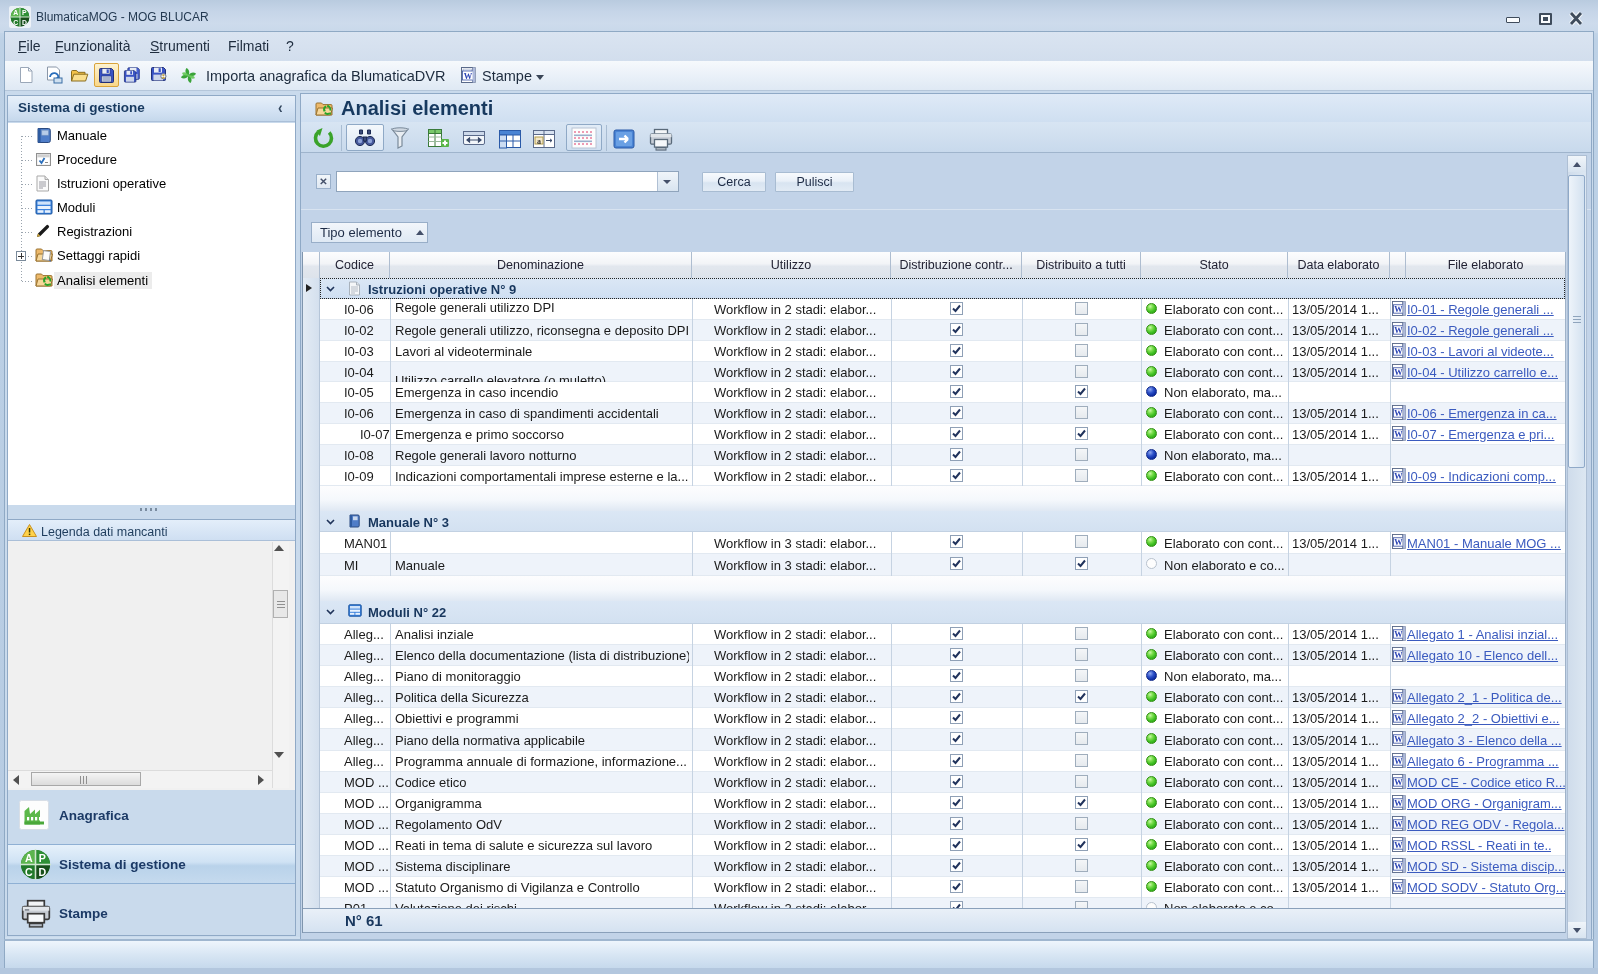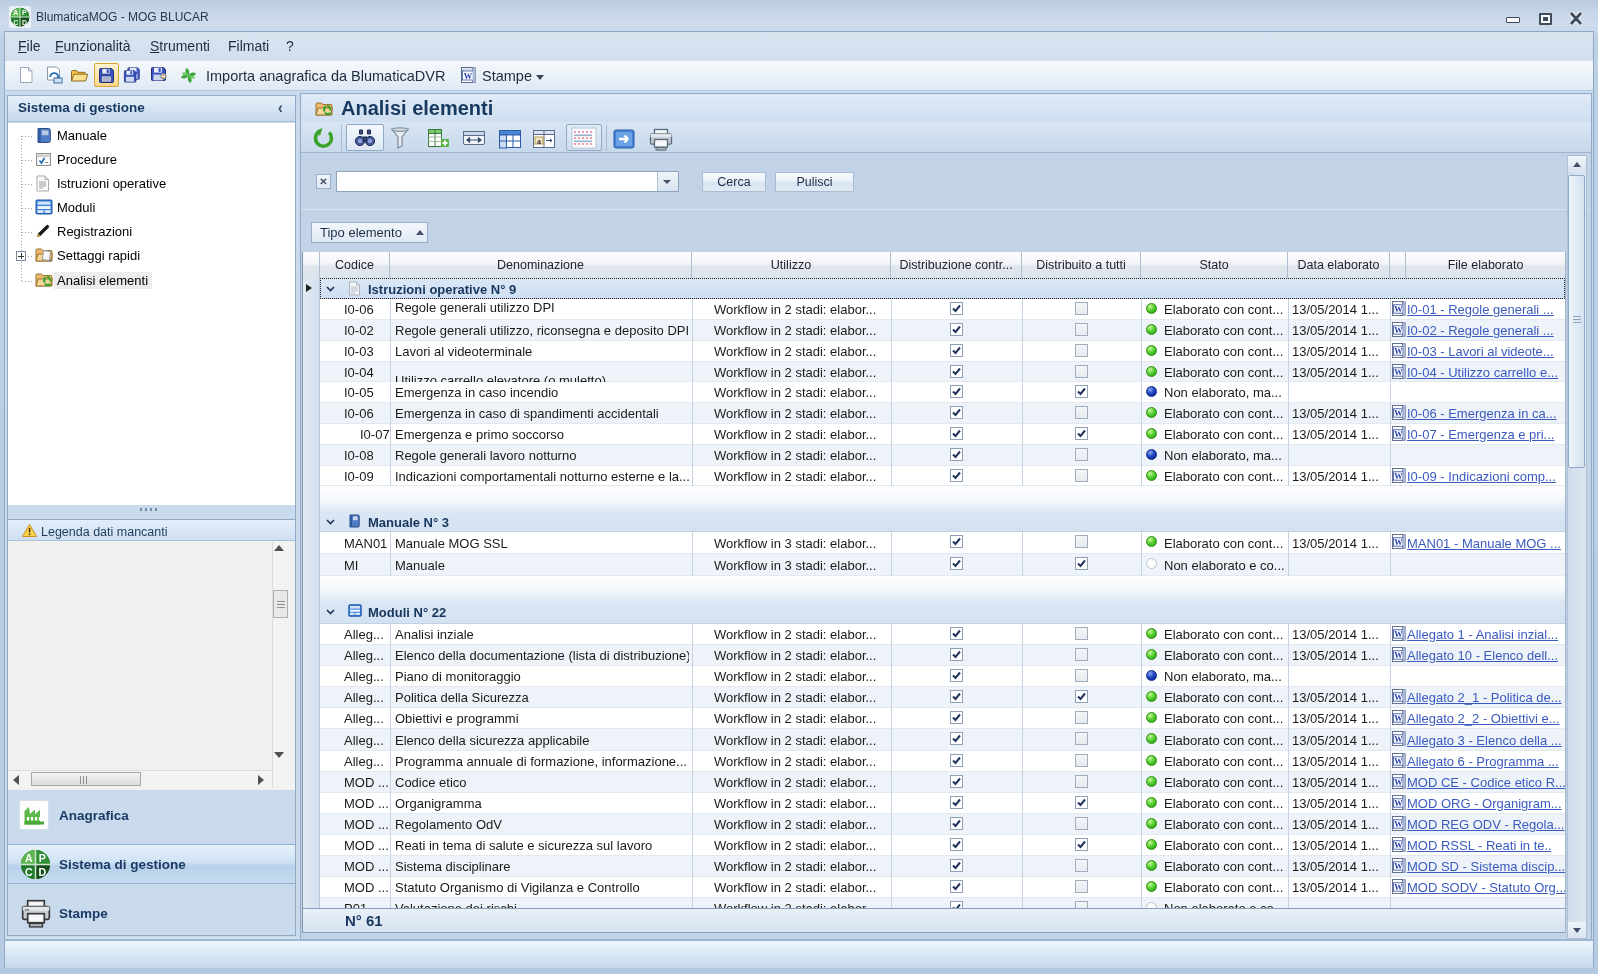--- a/index.html
+++ b/index.html
@@ -760,21 +760,21 @@
       <div class="ind" style="top:466px;height:20px;"></div>
       <div class="abs" style="left:320px;top:466px;width:1245px;height:20px;background:#fff;border-bottom:1px solid #e2e9f1;"></div>
       <div class="vline" style="left:390px;top:466px;height:20px;"></div>
       <div class="vline" style="left:692px;top:466px;height:20px;"></div>
       <div class="vline" style="left:891px;top:466px;height:20px;"></div>
       <div class="vline" style="left:1022px;top:466px;height:20px;"></div>
       <div class="vline" style="left:1141px;top:466px;height:20px;"></div>
       <div class="vline" style="left:1288px;top:466px;height:20px;"></div>
       <div class="vline" style="left:1390px;top:466px;height:20px;"></div>
       <div class="cell" style="left:344px;top:466px;width:44px;height:20px;">I0-09</div>
-      <div class="cell" style="left:395px;top:466px;width:294px;height:20px;">Indicazioni comportamentali notturno esterne e la...</div>
+      <div class="cell" style="left:395px;top:466px;width:294px;height:20px;">Indicazioni comportamentali imprese esterne e la...</div>
       <div class="cell" style="left:714px;top:466px;width:175px;height:20px;">Workflow in 2 stadi: elabor...</div>
       <div class="abs" style="left:950px;top:469px;">
         <div class="chk">
           <svg width="11" height="11" viewBox="0 0 11 11">
             <path d="M2 5.5 L4.5 8 L9 2.5" stroke="#21335c" stroke-width="2" fill="none"></path>
           </svg>
         </div>
       </div>
       <div class="abs" style="left:1075px;top:469px;">
         <div class="chk u"></div>
@@ -815,21 +815,20 @@
       <div class="ind" style="top:532px;height:22px;"></div>
       <div class="abs" style="left:320px;top:532px;width:1245px;height:22px;background:#fff;border-bottom:1px solid #e2e9f1;"></div>
       <div class="vline" style="left:390px;top:532px;height:22px;"></div>
       <div class="vline" style="left:692px;top:532px;height:22px;"></div>
       <div class="vline" style="left:891px;top:532px;height:22px;"></div>
       <div class="vline" style="left:1022px;top:532px;height:22px;"></div>
       <div class="vline" style="left:1141px;top:532px;height:22px;"></div>
       <div class="vline" style="left:1288px;top:532px;height:22px;"></div>
       <div class="vline" style="left:1390px;top:532px;height:22px;"></div>
       <div class="cell" style="left:344px;top:532px;width:44px;height:22px;">MAN01</div>
-      <div class="cell" style="left:395px;top:532px;width:294px;height:22px;">Manuale MOG SSL</div>
       <div class="cell" style="left:714px;top:532px;width:175px;height:22px;">Workflow in 3 stadi: elabor...</div>
       <div class="abs" style="left:950px;top:535px;">
         <div class="chk">
           <svg width="11" height="11" viewBox="0 0 11 11">
             <path d="M2 5.5 L4.5 8 L9 2.5" stroke="#21335c" stroke-width="2" fill="none"></path>
           </svg>
         </div>
       </div>
       <div class="abs" style="left:1075px;top:535px;">
         <div class="chk u"></div>
@@ -1084,21 +1083,21 @@
       <div class="ind" style="top:729px;height:22px;"></div>
       <div class="abs" style="left:320px;top:729px;width:1245px;height:22px;background:#eef3fa;border-bottom:1px solid #e2e9f1;"></div>
       <div class="vline" style="left:390px;top:729px;height:22px;"></div>
       <div class="vline" style="left:692px;top:729px;height:22px;"></div>
       <div class="vline" style="left:891px;top:729px;height:22px;"></div>
       <div class="vline" style="left:1022px;top:729px;height:22px;"></div>
       <div class="vline" style="left:1141px;top:729px;height:22px;"></div>
       <div class="vline" style="left:1288px;top:729px;height:22px;"></div>
       <div class="vline" style="left:1390px;top:729px;height:22px;"></div>
       <div class="cell" style="left:344px;top:729px;width:44px;height:22px;">Alleg...</div>
-      <div class="cell" style="left:395px;top:729px;width:294px;height:22px;">Elenco della sicurezza applicabile</div>
+      <div class="cell" style="left:395px;top:729px;width:294px;height:22px;">Piano della normativa applicabile</div>
       <div class="cell" style="left:714px;top:729px;width:175px;height:22px;">Workflow in 2 stadi: elabor...</div>
       <div class="abs" style="left:950px;top:732px;">
         <div class="chk">
           <svg width="11" height="11" viewBox="0 0 11 11">
             <path d="M2 5.5 L4.5 8 L9 2.5" stroke="#21335c" stroke-width="2" fill="none"></path>
           </svg>
         </div>
       </div>
       <div class="abs" style="left:1075px;top:732px;">
         <div class="chk u"></div>

